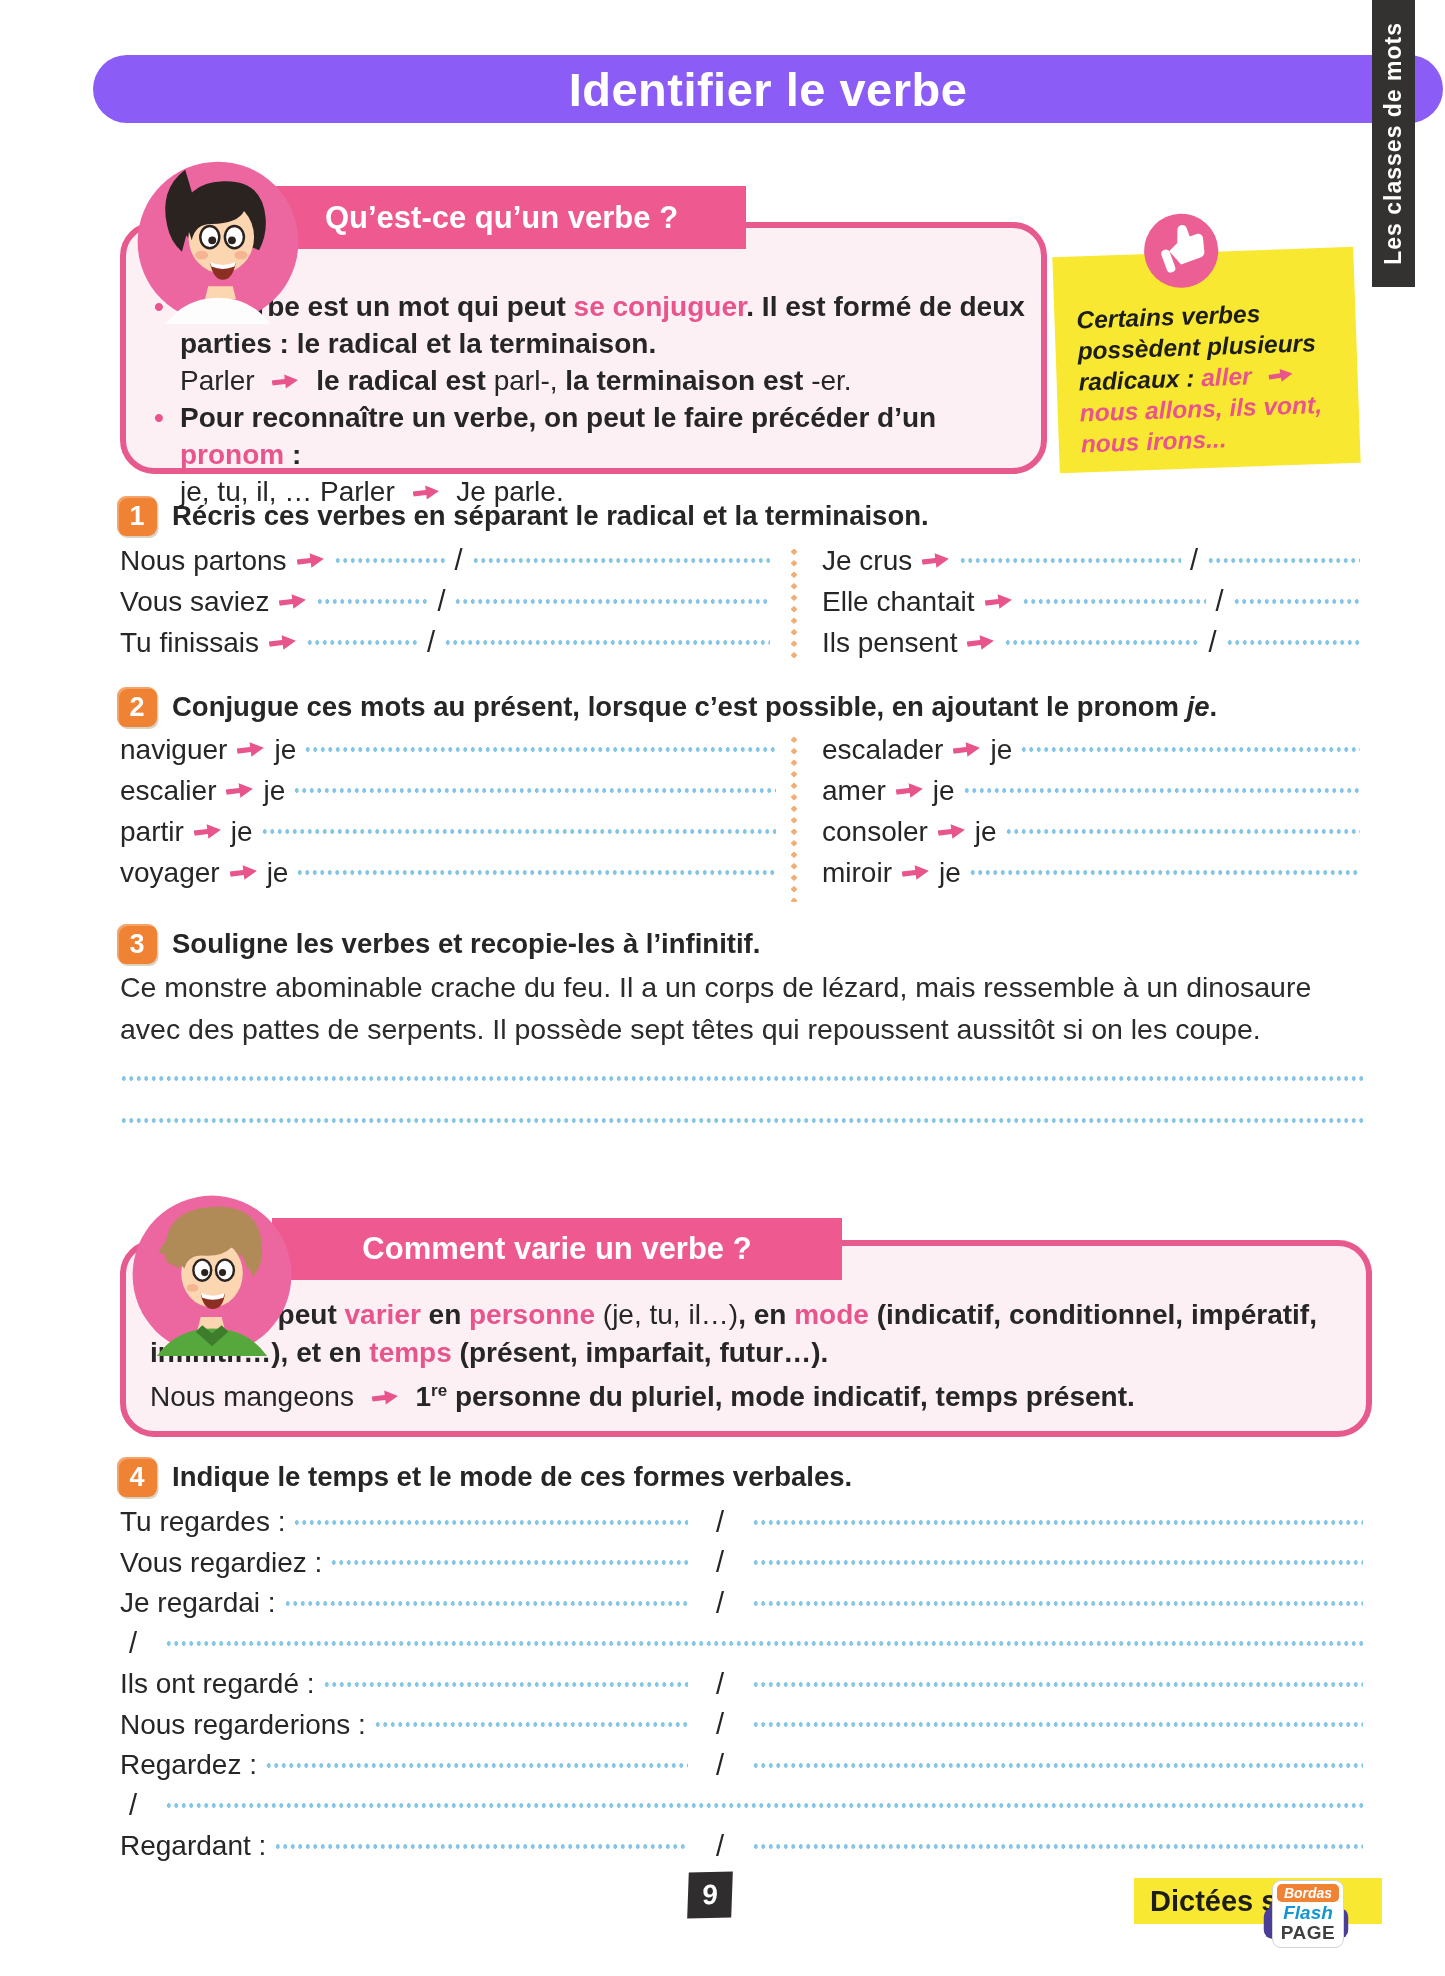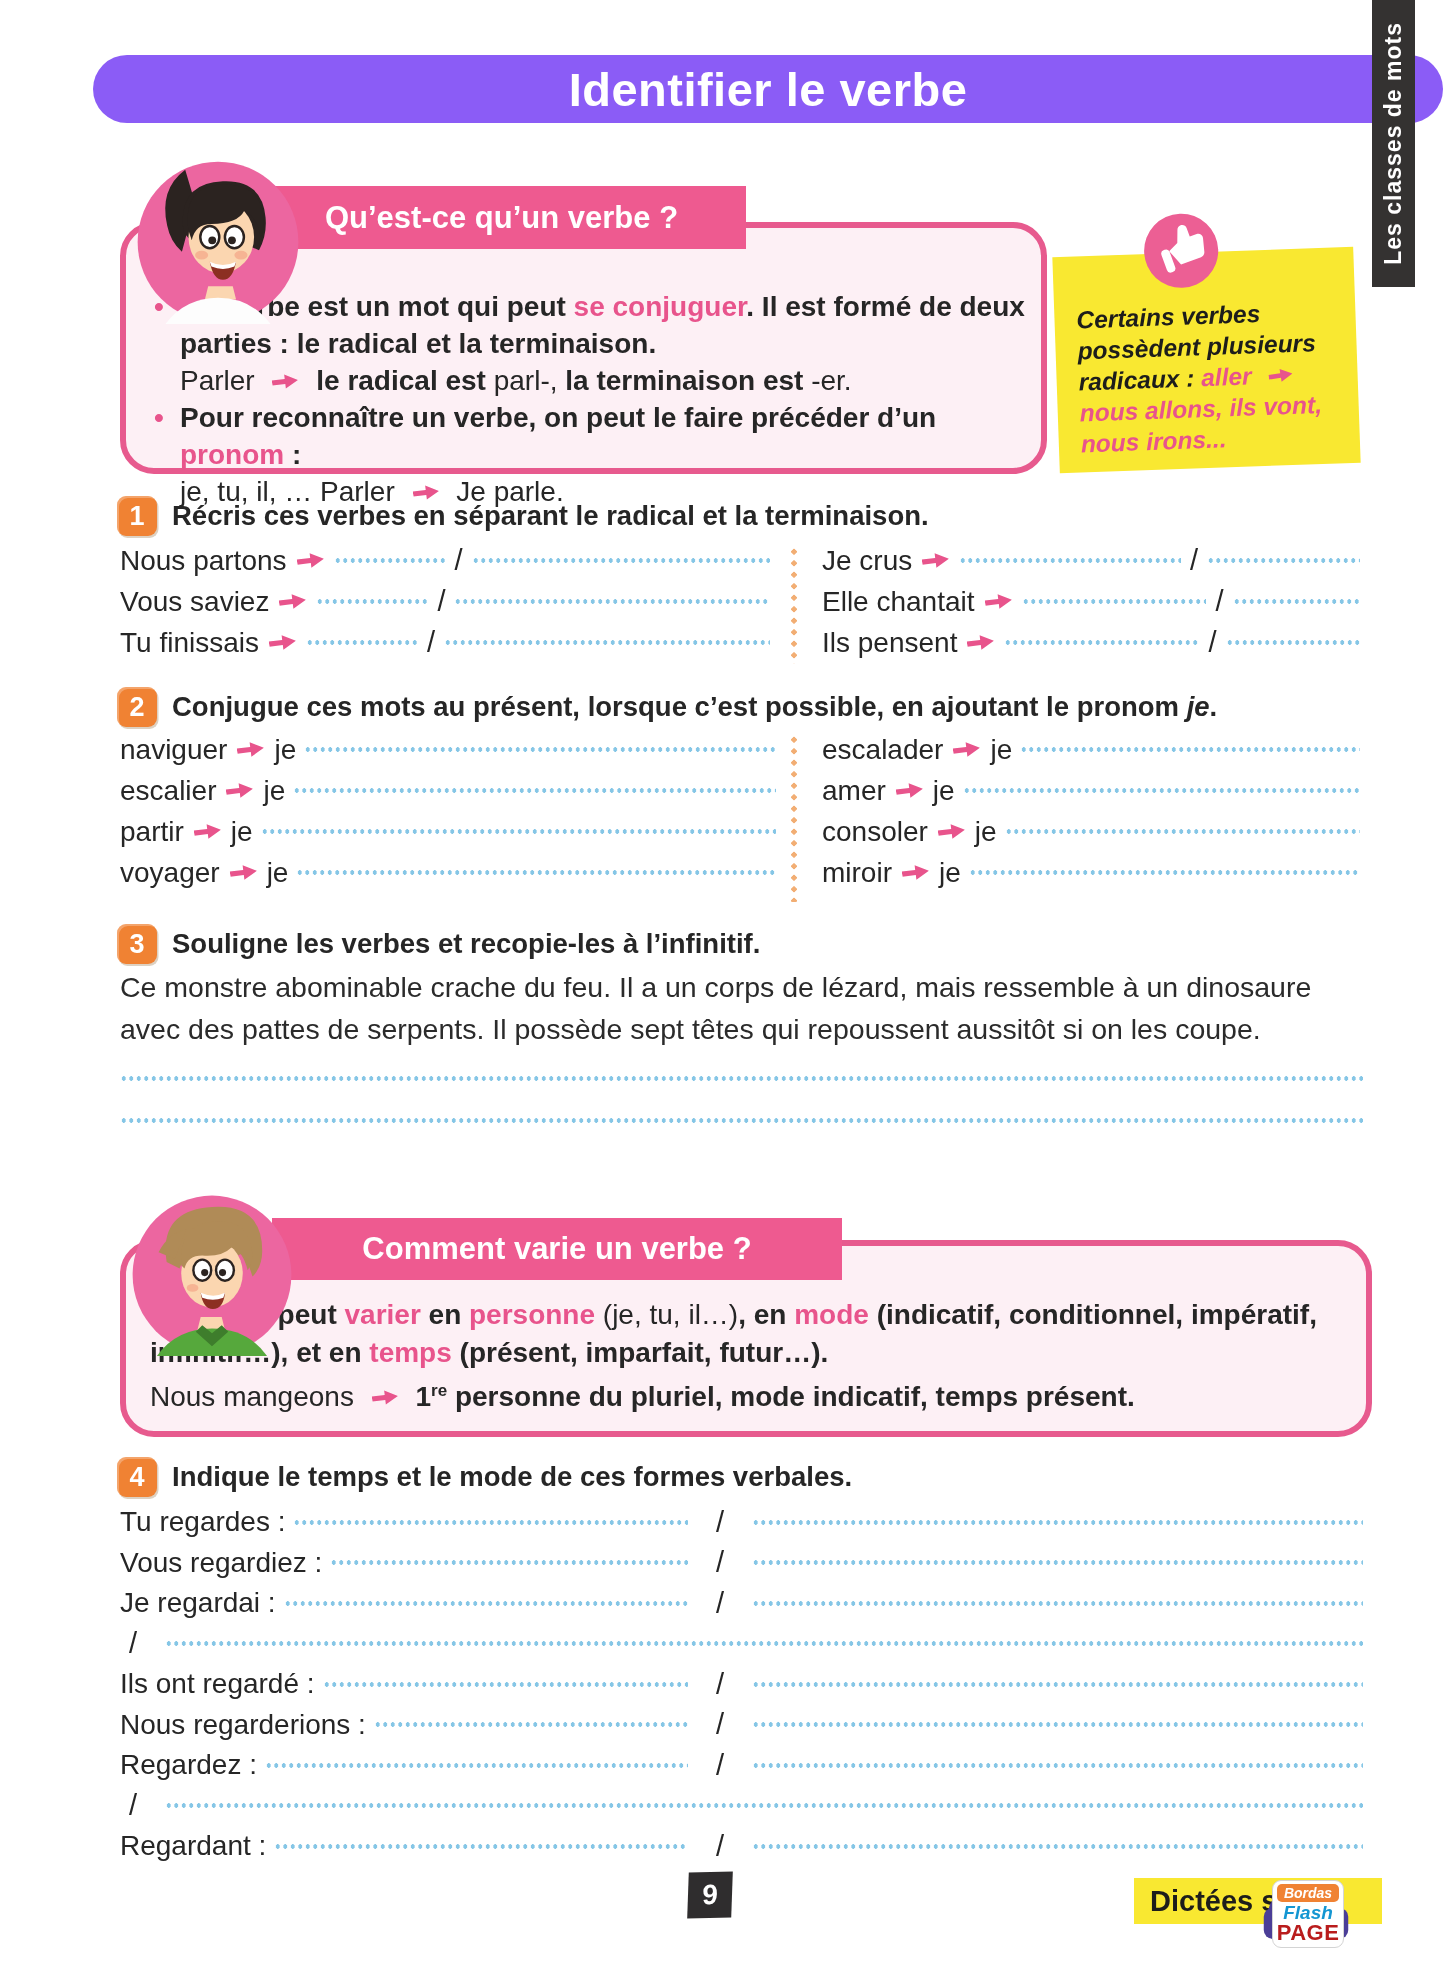--- a/index.html
+++ b/index.html
@@ -98,21 +98,21 @@
             transform:skewX(-3deg) rotate(-1deg);}
   #dictees{position:absolute;left:1134px;top:1878px;width:248px;height:46px;background:#f9e831;
            display:flex;align-items:center;padding-left:16px;box-sizing:border-box;
            font-size:29px;font-weight:bold;color:#1d1d1b;}
   #fp-logo{position:absolute;left:1258px;top:1858px;width:96px;height:100px;}
   #fp-card{position:absolute;left:14px;top:22px;width:70px;height:66px;background:#fff;border:1.5px solid #d4d4d4;
            border-radius:9px;display:flex;flex-direction:column;align-items:center;justify-content:flex-start;}
   .bordas{background:#f08233;color:#fff;font-style:italic;font-weight:bold;font-size:14px;line-height:18px;
           border-radius:5px;padding:0 7px;margin-top:3px;}
   .flashw{color:#1496d2;font-weight:bold;font-style:italic;font-size:19px;line-height:21px;}
-  .pagew{color:#b91c1c;font-weight:bold;font-size:22px;line-height:20px;letter-spacing:0.5px;}
+  .pagew{color:#404040;font-weight:bold;font-size:19px;line-height:20px;letter-spacing:0.5px;}
 </style>
 </head>
 <body>
 
 <div class="page">
 
   <div class="header">
     <span class="title">Identifier le verbe</span>
   </div>
   <div class="side-tab">

